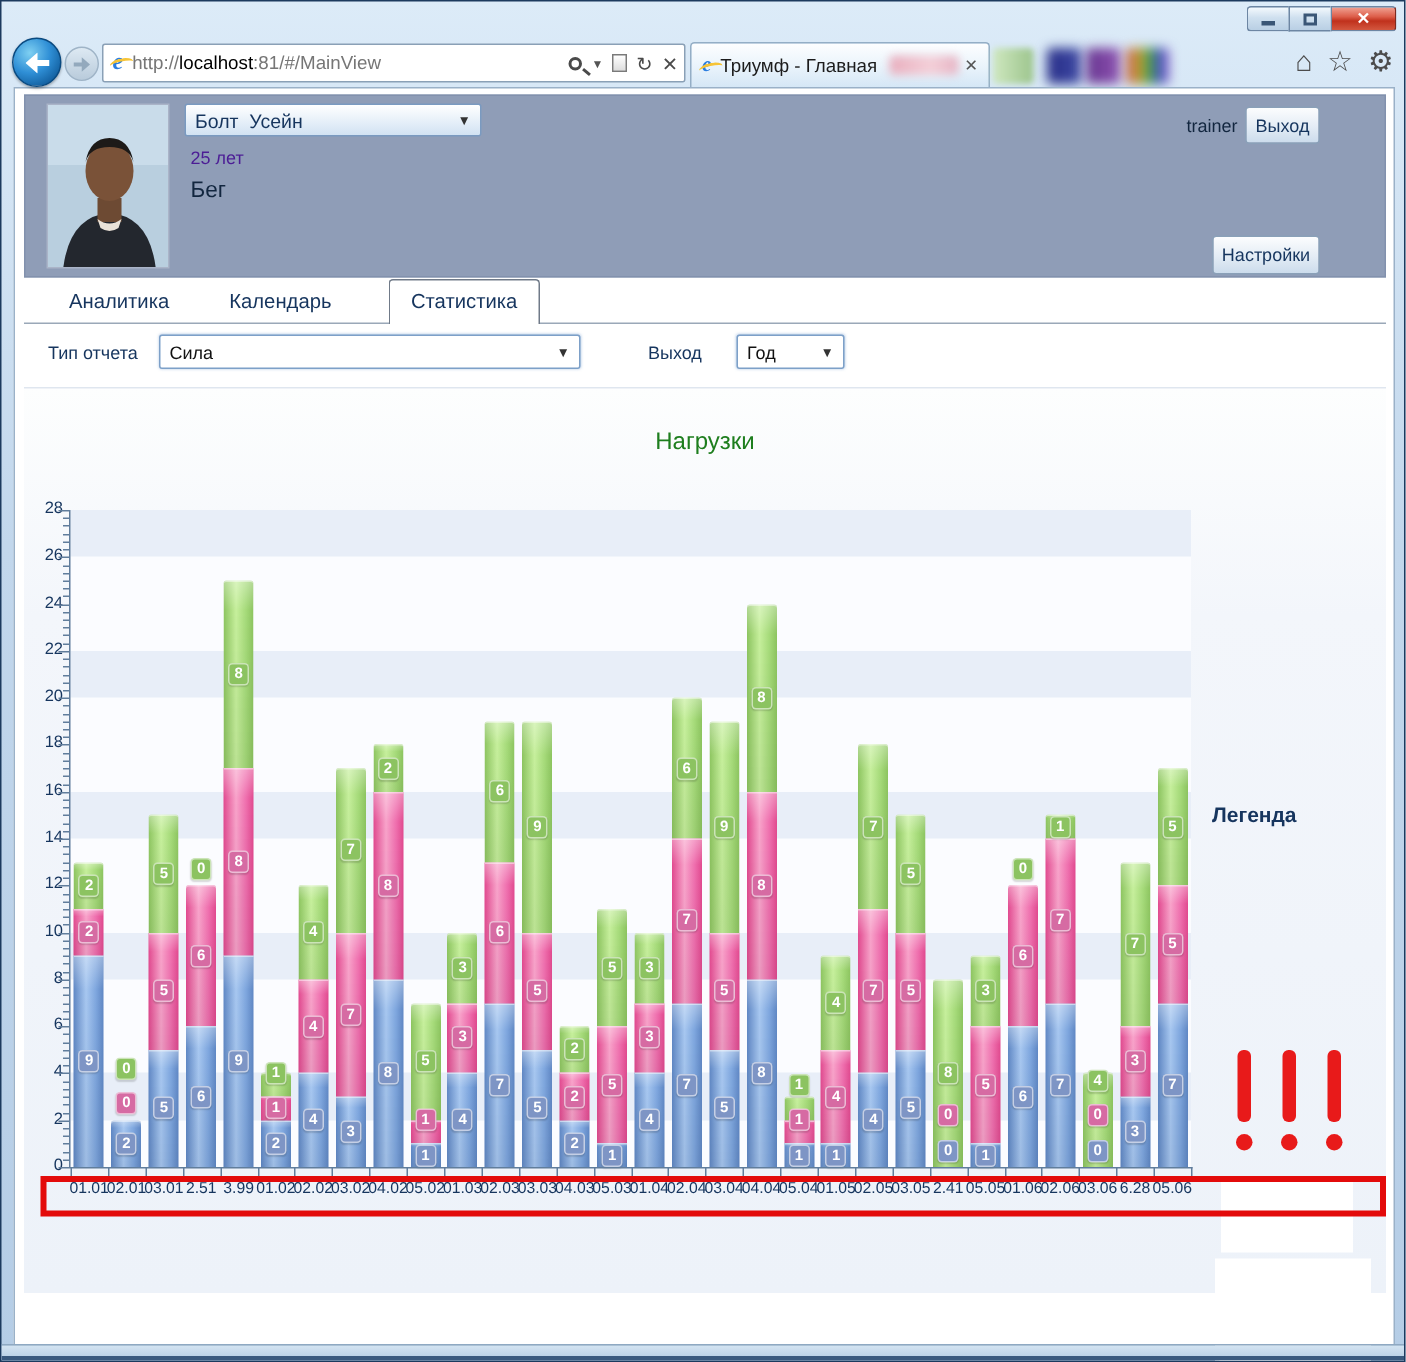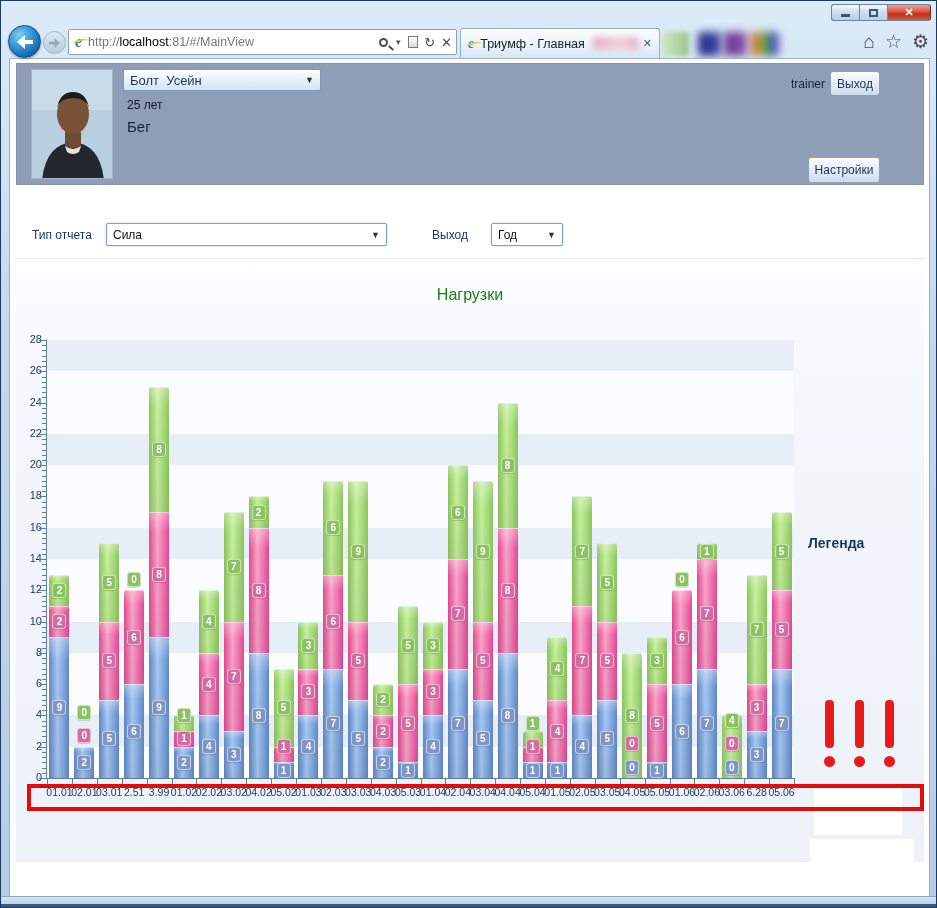--- a/index.html
+++ b/index.html
@@ -79,21 +79,21 @@
     background:#8f9db7; border:1px solid #8291ad;
   }
   .photo { position:absolute; left:14px; top:5px; width:82px; height:110px; border:1px solid #aab4c8; overflow:hidden; }
   .name-dd {
     position:absolute; left:106px; top:5px; width:198px; height:22px;
     background:linear-gradient(180deg,#ffffff,#e4eef8 60%,#d2e2f2);
     border:1px solid #7a9ac0; border-radius:2px;
     display:flex; align-items:center; padding:0 6px; font-size:13px; color:#16355e; white-space:pre;
   }
   .dd-caret { margin-left:auto; font-size:9px; color:#333; }
-  .profile .age { position:absolute; left:110px; top:34px; font-size:12px; color:#0f172a; }
+  .profile .age { position:absolute; left:110px; top:34px; font-size:12px; color:#4c1d95; }
   .profile .sport { position:absolute; left:110px; top:54px; font-size:15px; color:#12263f; }
   .profile .role { position:absolute; right:98px; top:13px; font-size:12px; color:#12263f; }
   .btn {
     position:absolute; background:linear-gradient(180deg,#fcfdfe,#e3ecf5 55%,#ccdcec);
     border:1px solid #8aa0b8; border-radius:3px; color:#16355e; font-size:12px;
     display:flex; align-items:center; justify-content:center;
   }
   .logout { right:43px; top:7px; width:50px; height:25px; }
   .settings { right:43px; top:93px; width:72px; height:26px; }
   
@@ -231,20 +231,25 @@
       <span>Болт  Усейн</span>
       <span class="dd-caret">▼</span>
     </div>
     <div class="age">25 лет</div>
     <div class="sport">Бег</div>
     <div class="role">trainer</div>
     <div class="btn logout">Выход</div>
     <div class="btn settings">Настройки</div>
   </div>
 
+  <div class="tabstrip" id="tabstrip">
+      <div class="mtab">Аналитика</div>
+      <div class="mtab" style="margin-left: 12px;">Календарь</div>
+      <div class="mtab active" style="margin-left: 24px;">Статистика</div>
+    </div>
 
   <div class="filters">
     <span class="flabel fl1">Тип отчета</span>
     <div class="fdd fdd1">
       <span>Сила</span>
       <span class="dd-caret">▼</span>
     </div>
     <span class="flabel fl2">Выход</span>
     <div class="fdd fdd2">
       <span>Год</span>
@@ -583,21 +588,21 @@
         <div class="xlab" style="left: 367.15px; top: 527px;">04.03</div>
         <div class="xlab" style="left: 392.05px; top: 527px;">05.03</div>
         <div class="xlab" style="left: 416.95px; top: 527px;">01.04</div>
         <div class="xlab" style="left: 441.85px; top: 527px;">02.04</div>
         <div class="xlab" style="left: 466.75px; top: 527px;">03.04</div>
         <div class="xlab" style="left: 491.65px; top: 527px;">04.04</div>
         <div class="xlab" style="left: 516.55px; top: 527px;">05.04</div>
         <div class="xlab" style="left: 541.45px; top: 527px;">01.05</div>
         <div class="xlab" style="left: 566.35px; top: 527px;">02.05</div>
         <div class="xlab" style="left: 591.25px; top: 527px;">03.05</div>
-        <div class="xlab" style="left: 616.15px; top: 527px;">04.05</div>
+        <div class="xlab" style="left: 616.15px; top: 527px;">2.41</div>
         <div class="xlab" style="left: 641.05px; top: 527px;">05.05</div>
         <div class="xlab" style="left: 665.95px; top: 527px;">01.06</div>
         <div class="xlab" style="left: 690.85px; top: 527px;">02.06</div>
         <div class="xlab" style="left: 715.75px; top: 527px;">03.06</div>
         <div class="xlab" style="left: 740.65px; top: 527px;">6.28</div>
         <div class="xlab" style="left: 765.55px; top: 527px;">05.06</div>
       </div>
 
     <div class="legend">
       <div class="legend-title">Легенда</div>

